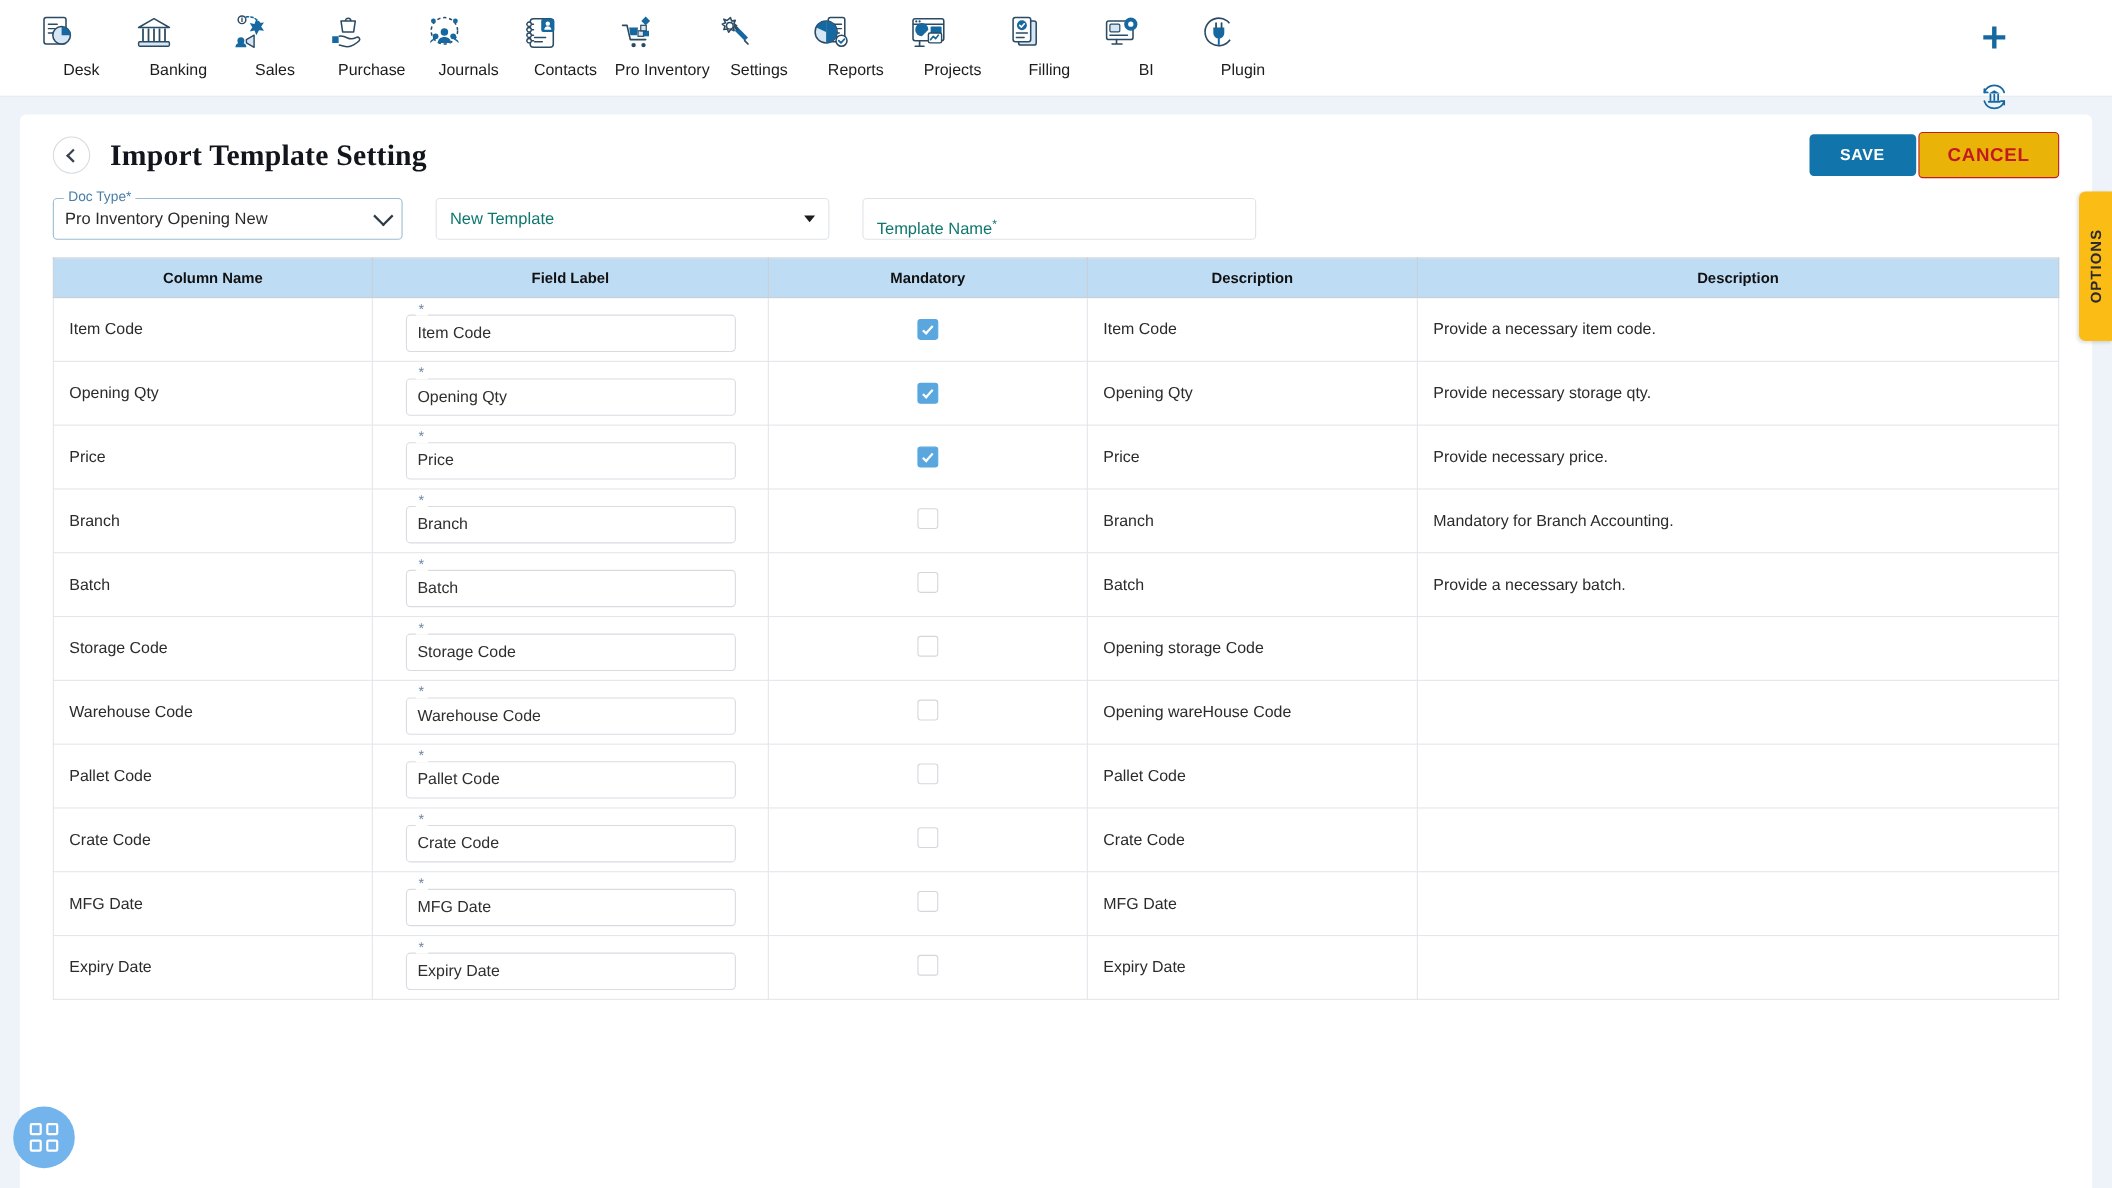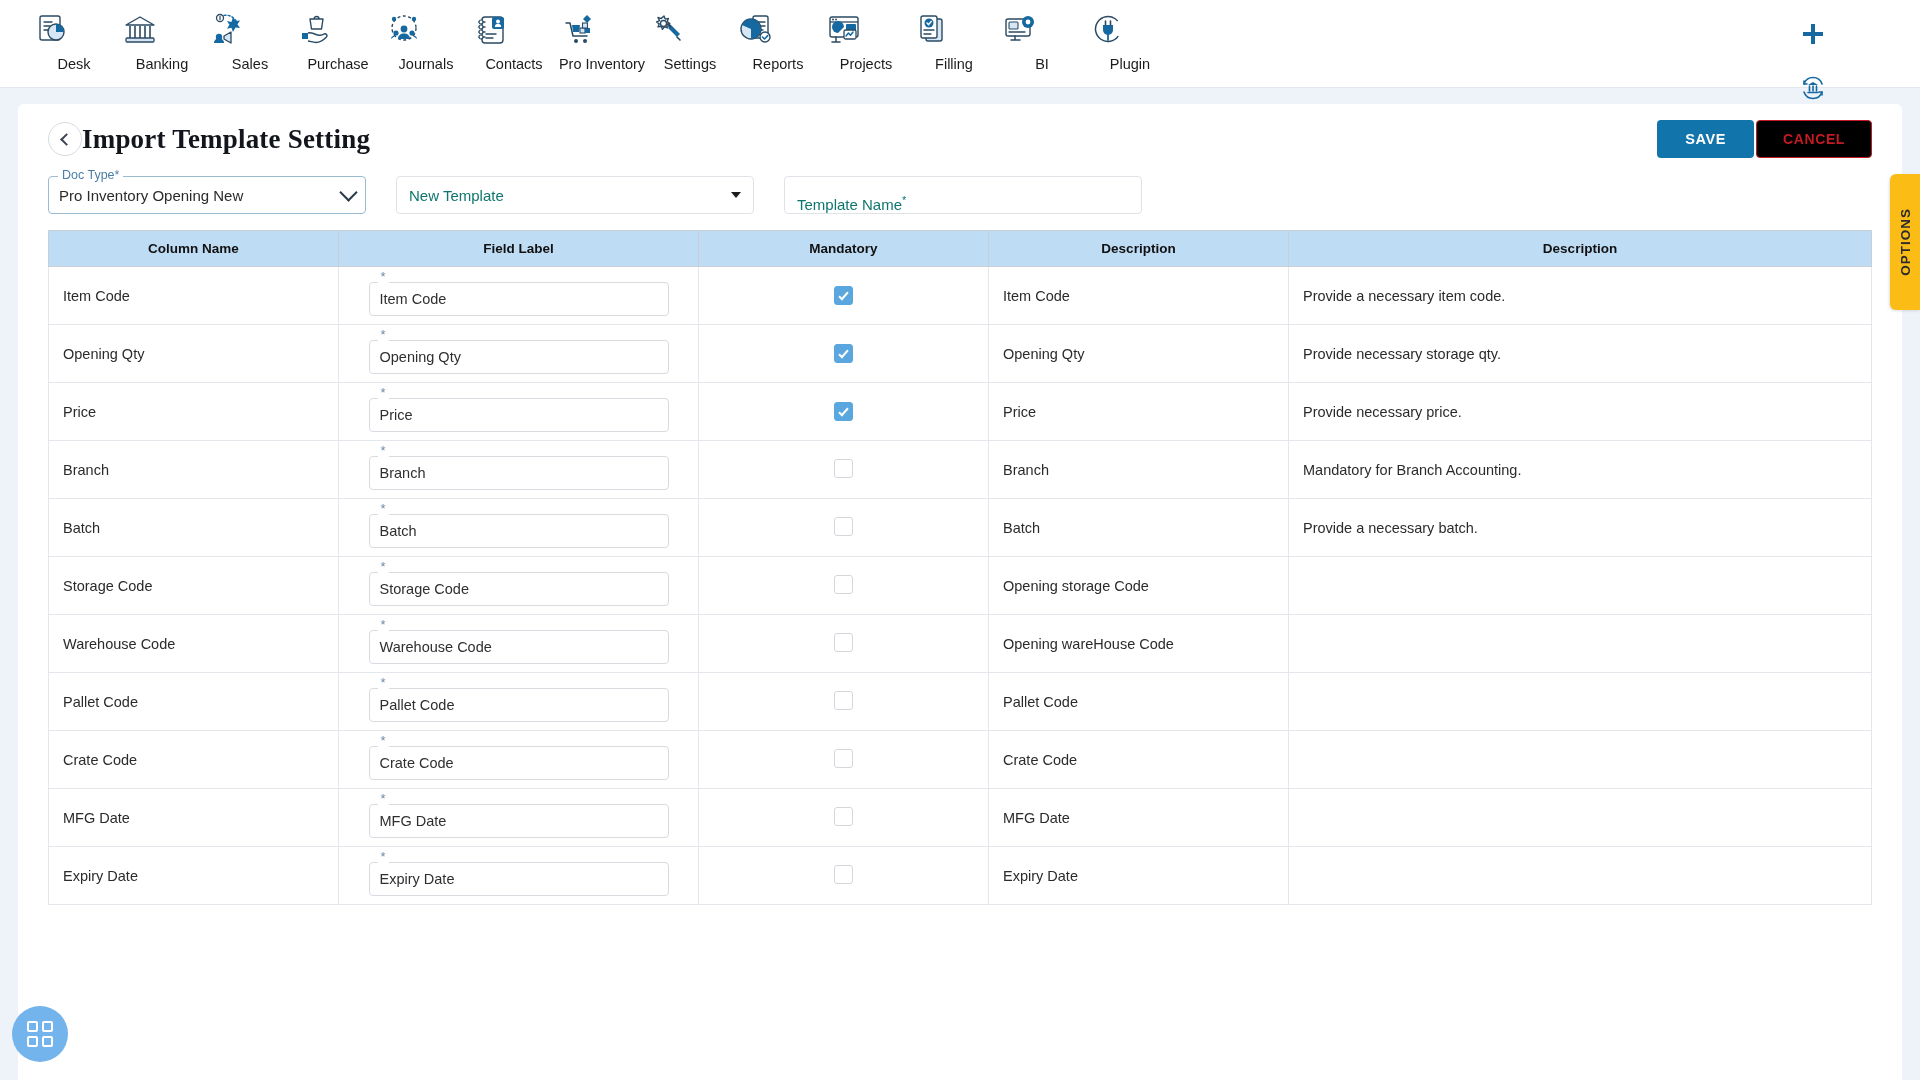--- a/index.html
+++ b/index.html
@@ -88,32 +88,33 @@
   }
   .back-btn .arr {
     width: 9px; height: 9px;
     border-left: 2px solid #3b4252; border-bottom: 2px solid #3b4252;
     transform: rotate(45deg); margin-left: 3px;
   }
   .page-title {
     font-family: "Liberation Serif", serif;
     font-size: 27px; font-weight: bold;
     color: #12161c;
+    margin-left: 18px;
     letter-spacing: .2px;
   }
   .head-actions { margin-left: auto; display: flex; align-items: center; gap: 2px; }
   .btn-save {
     background: #1175ab; color: #fff; border: none;
     font-size: 14.5px; font-weight: 700; letter-spacing: .6px;
     padding: 11px 28px; border-radius: 4px; cursor: pointer;
     font-family: "Liberation Sans", sans-serif;
   }
   .btn-cancel {
-    background: #000000; color: #c21a22; border: 1.6px solid #c21a22;
-    font-size: 14px; font-weight: 700; letter-spacing: .6px;
+    background: #eab308; color: #c21a22; border: 1.6px solid #c21a22;
+    font-size: 17px; font-weight: 700; letter-spacing: .6px;
     padding: 10px 26px; border-radius: 4px; cursor: pointer;
     font-family: "Liberation Sans", sans-serif;
   }
 
   
   .filters { display: flex; align-items: flex-start; padding: 8px 16px 16px 16px; gap: 30px; }
   .fld-outlined {
     position: relative;
     width: 318px; height: 38px;
     border: 1px solid #9bbdd4;

